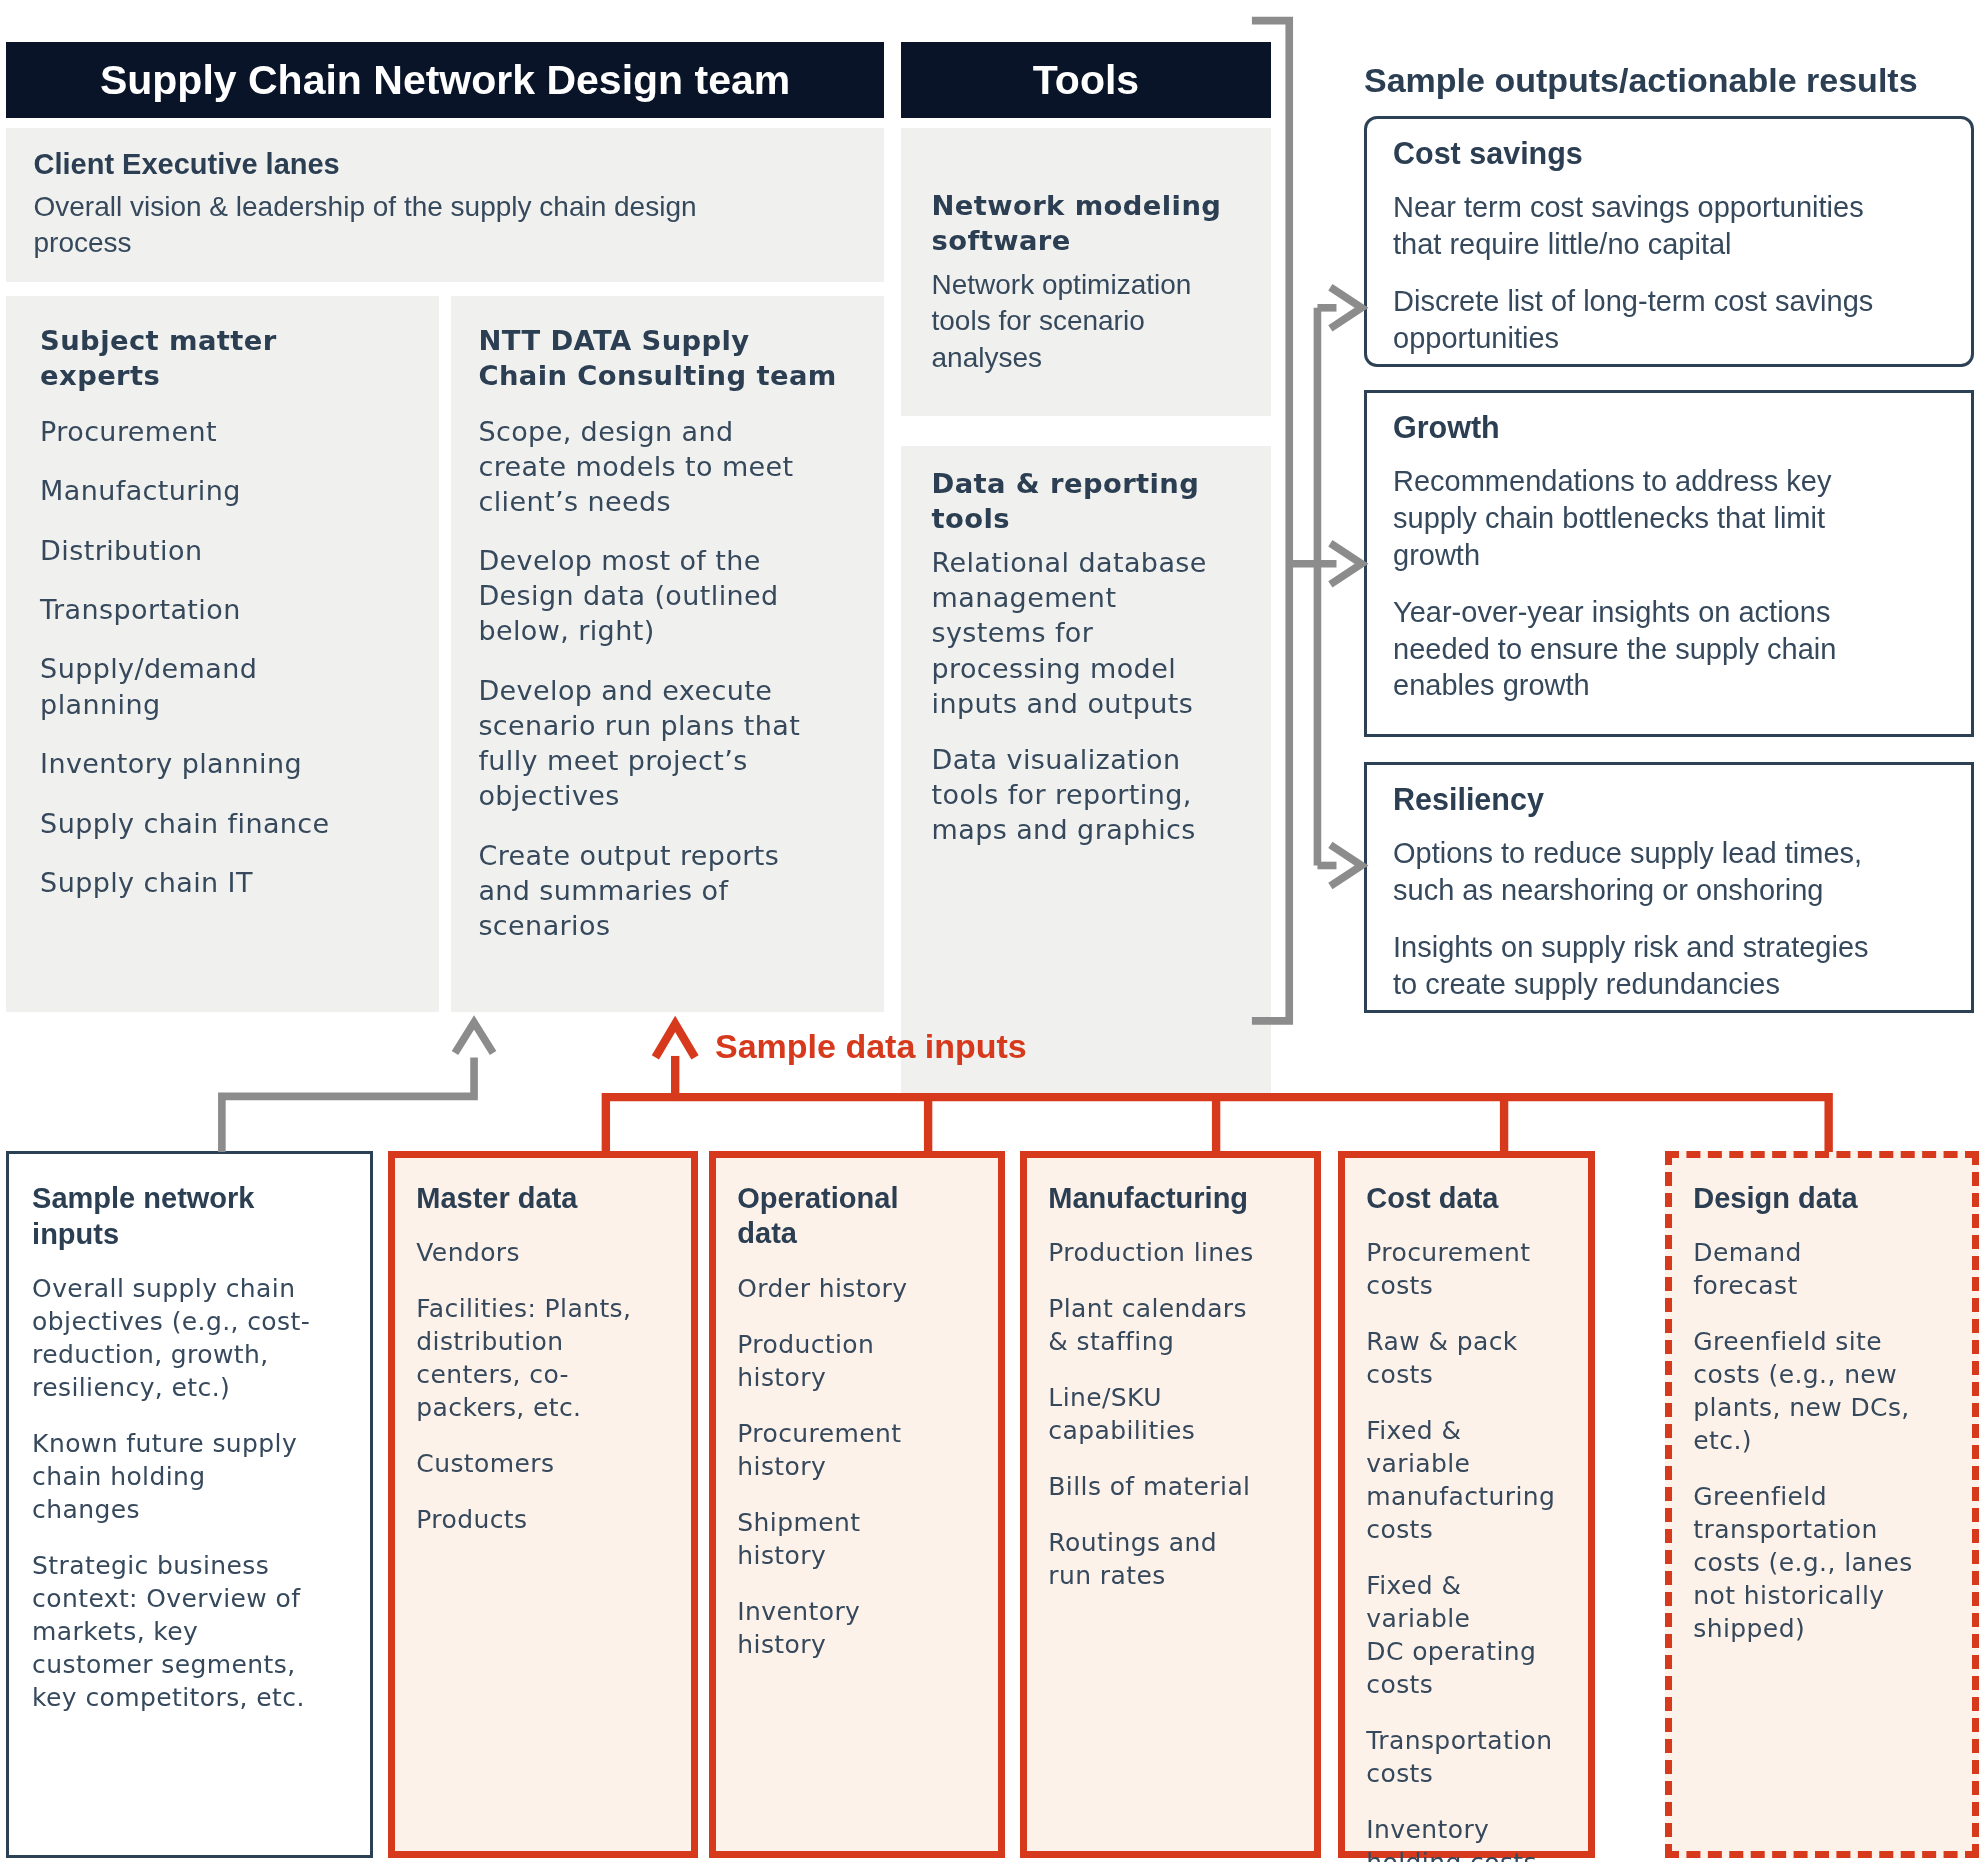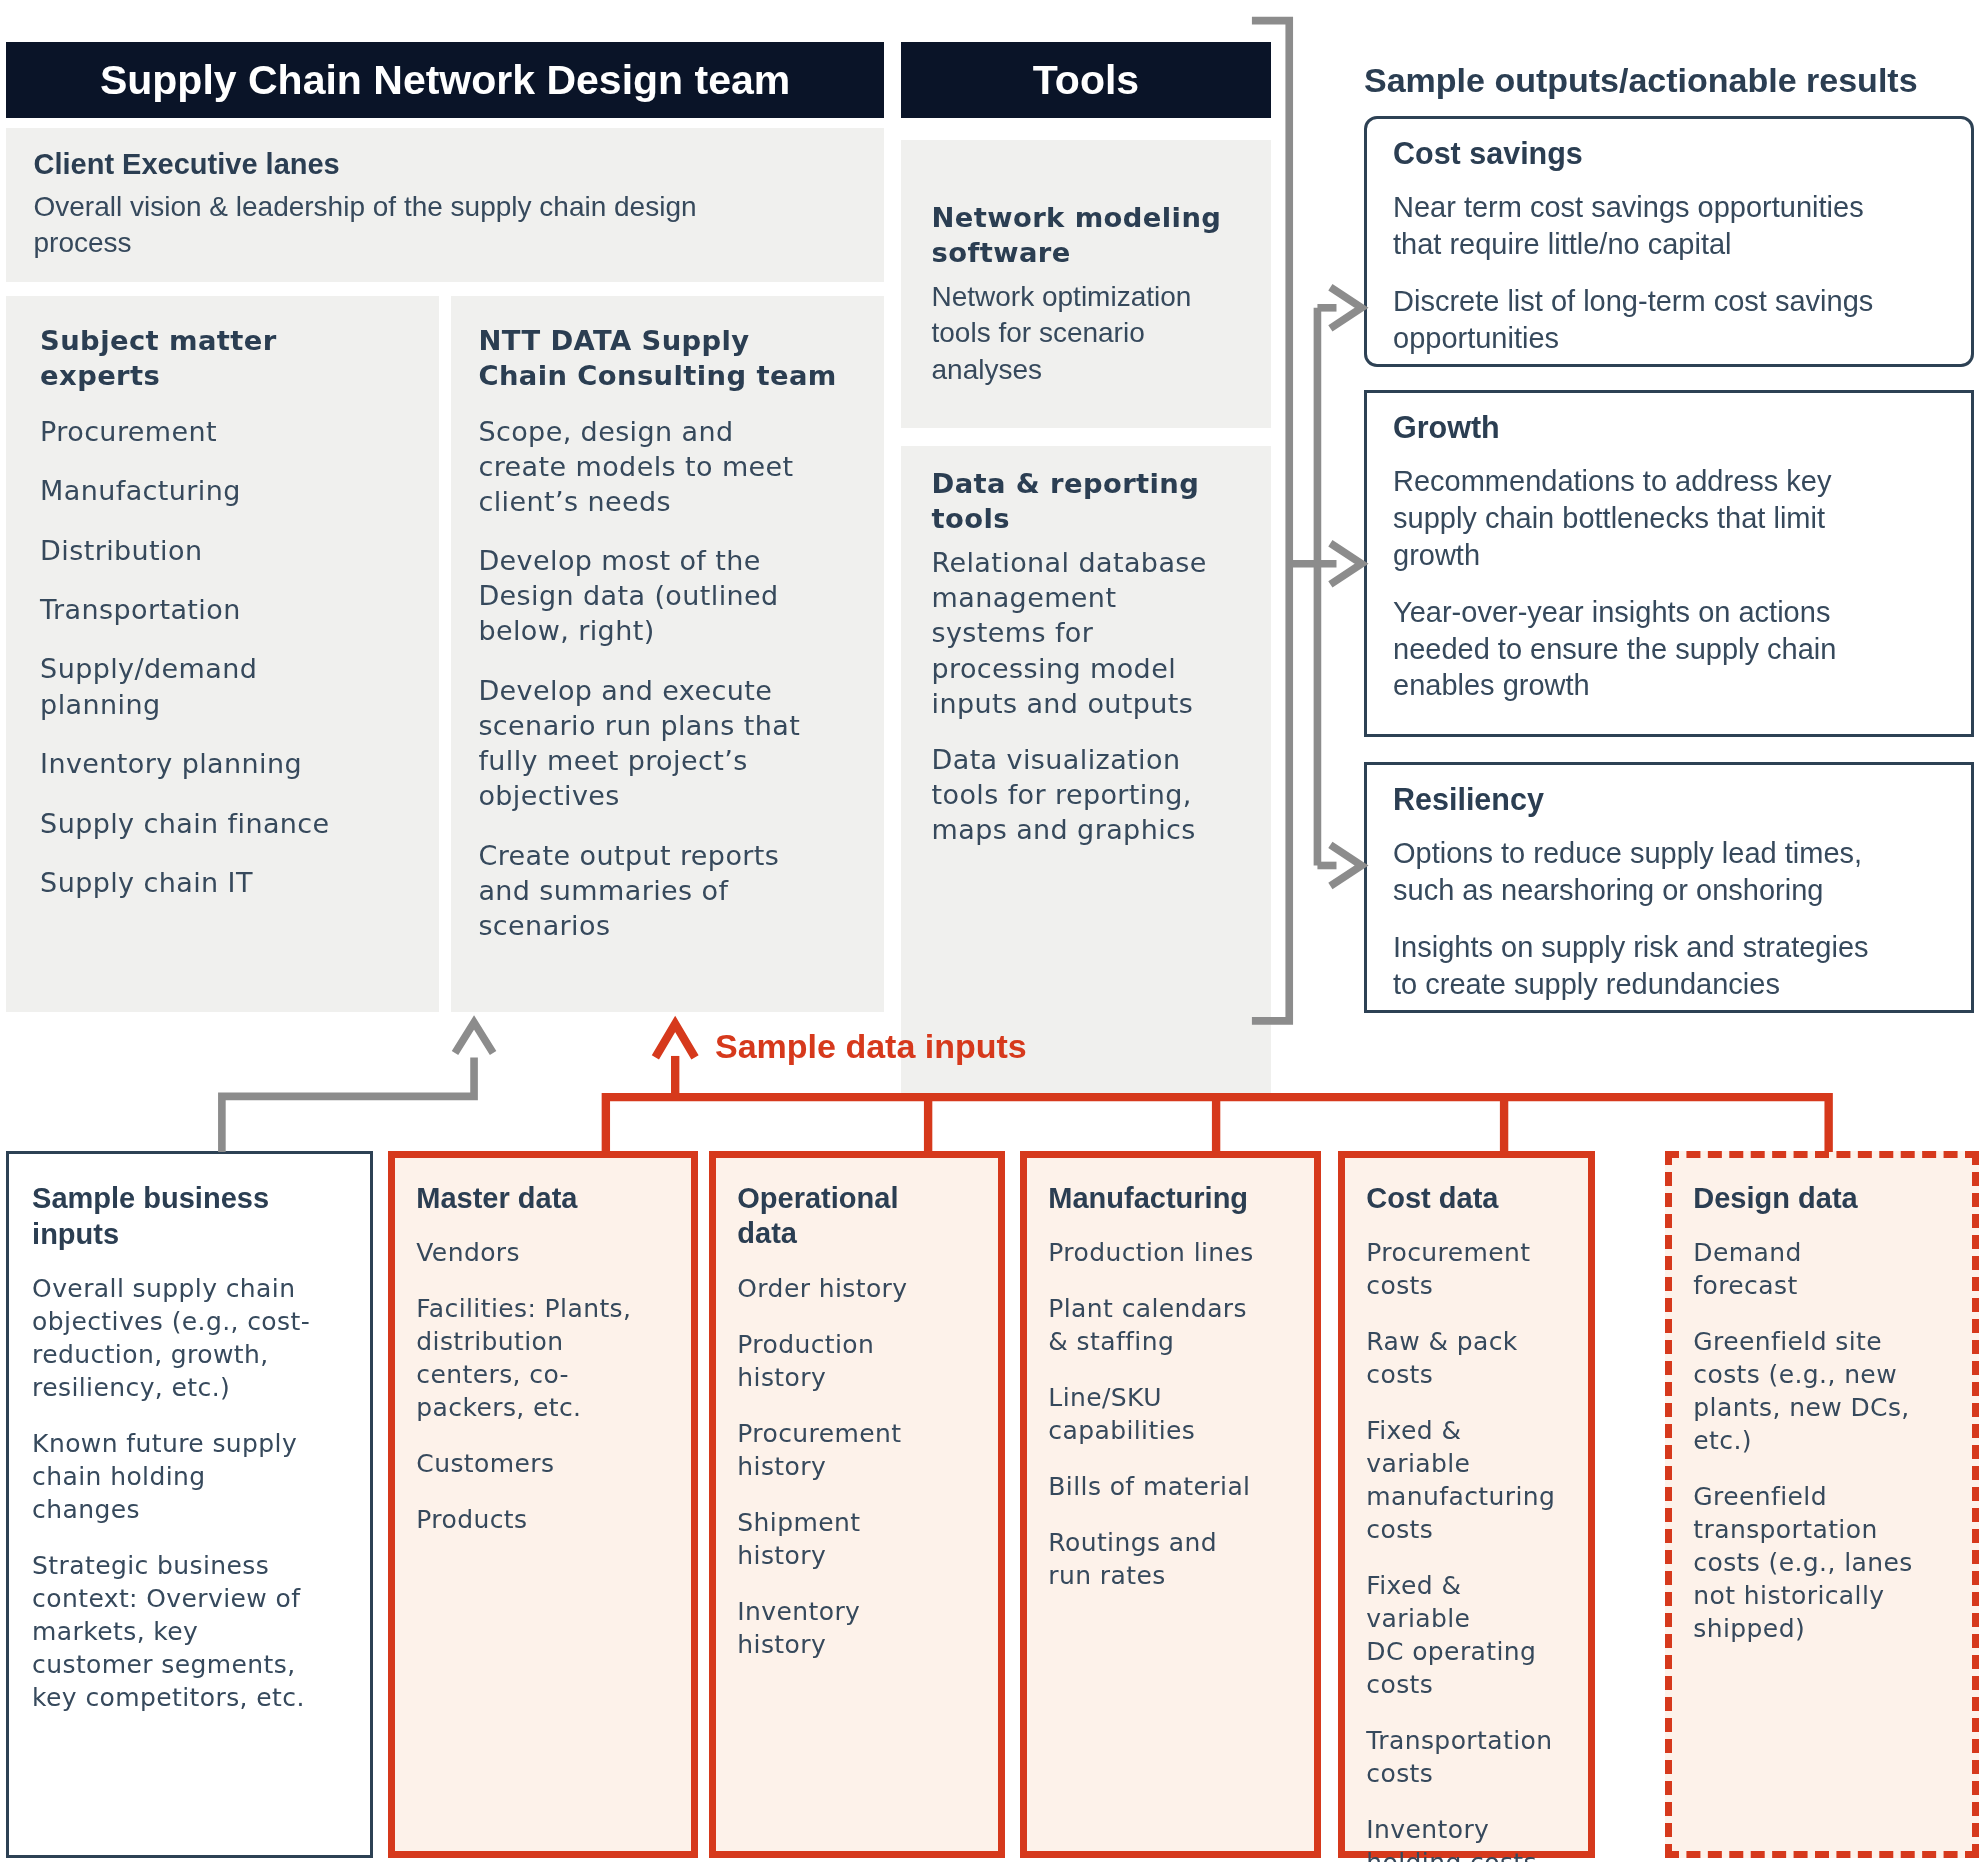--- a/index.html
+++ b/index.html
@@ -43,21 +43,21 @@
     font-weight:700;font-size:27.4px;line-height:1.28;
     color:#2b3e52;letter-spacing:0.4px;margin-bottom:20px;
   }
   .wide-item{
     font-family:"DejaVu Sans", sans-serif;
     font-size:27px;line-height:1.3;color:#36495c;
     letter-spacing:0.4px;margin-bottom:24.4px;
   }
 
   .tools-box{left:901px;width:370px;padding:20px 26px 0 30.5px;}
-  .tools-box1{top:128px;height:288px;display:flex;flex-direction:column;justify-content:center;margin-top:12px;}
+  .tools-box1{top:128px;height:288px;display:flex;flex-direction:column;justify-content:center;}
   .tools-box2{top:446px;height:652px;}
   .tools-box .wide-title{margin-bottom:9.1px;}
   .tools-box .cond-body{font-size:28px;}
   .tools-box .wide-item{margin-bottom:21.3px;}
 
   
   .obox{
     position:absolute;left:1364px;width:610px;
     background:#ffffff;border:3px solid #2d4154;
     box-sizing:border-box;padding:17px 43px 0 26px;
@@ -187,21 +187,21 @@
     <div class="o-title">Resiliency</div>
     <div class="o-bullet prelines">Options to reduce supply lead times,
 such as nearshoring or onshoring</div>
     <div class="o-bullet prelines">Insights on supply risk and strategies
 to create supply redundancies</div>
   </div>
 
   <div class="red-label">Sample data inputs</div>
 
   <div class="ibox ibox-business">
-    <div class="b-title prelines">Sample business
+    <div class="b-title prelines">Sample network
 inputs</div>
     <div class="b-item prelines">Overall supply chain
 objectives (e.g., cost-
 reduction, growth,
 resiliency, etc.)</div>
     <div class="b-item prelines">Known future supply
 chain holding
 changes</div>
     <div class="b-item prelines">Strategic business
 context: Overview of

